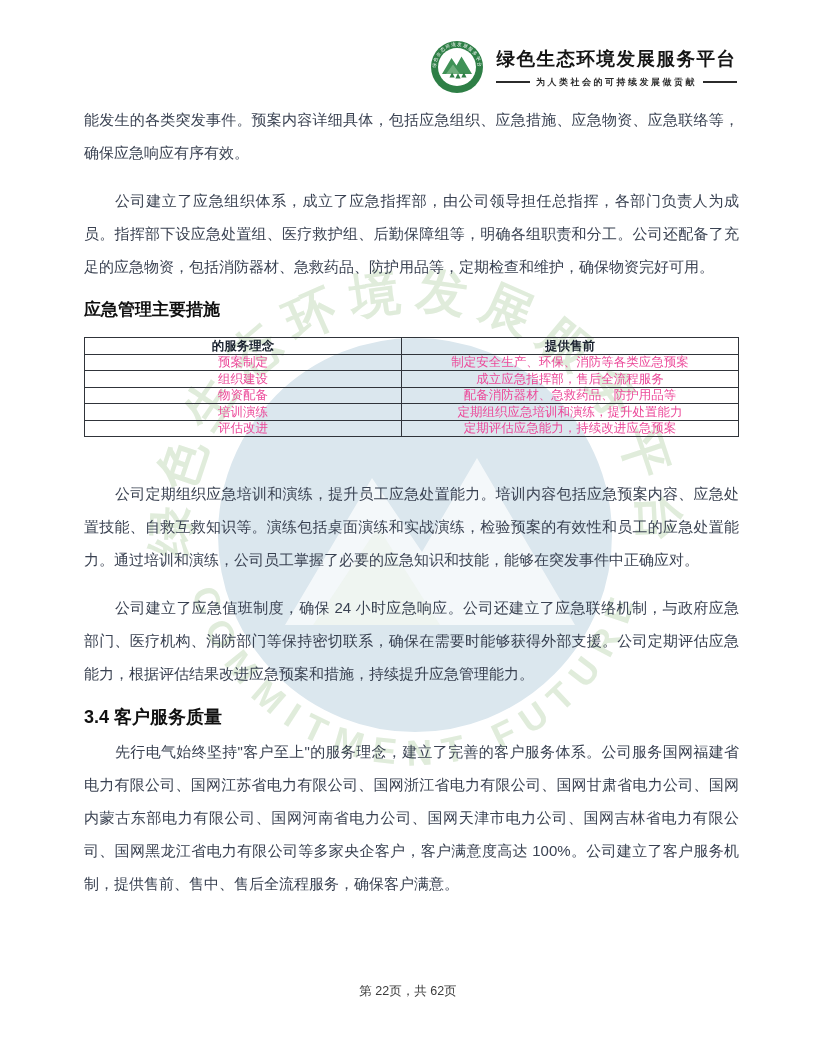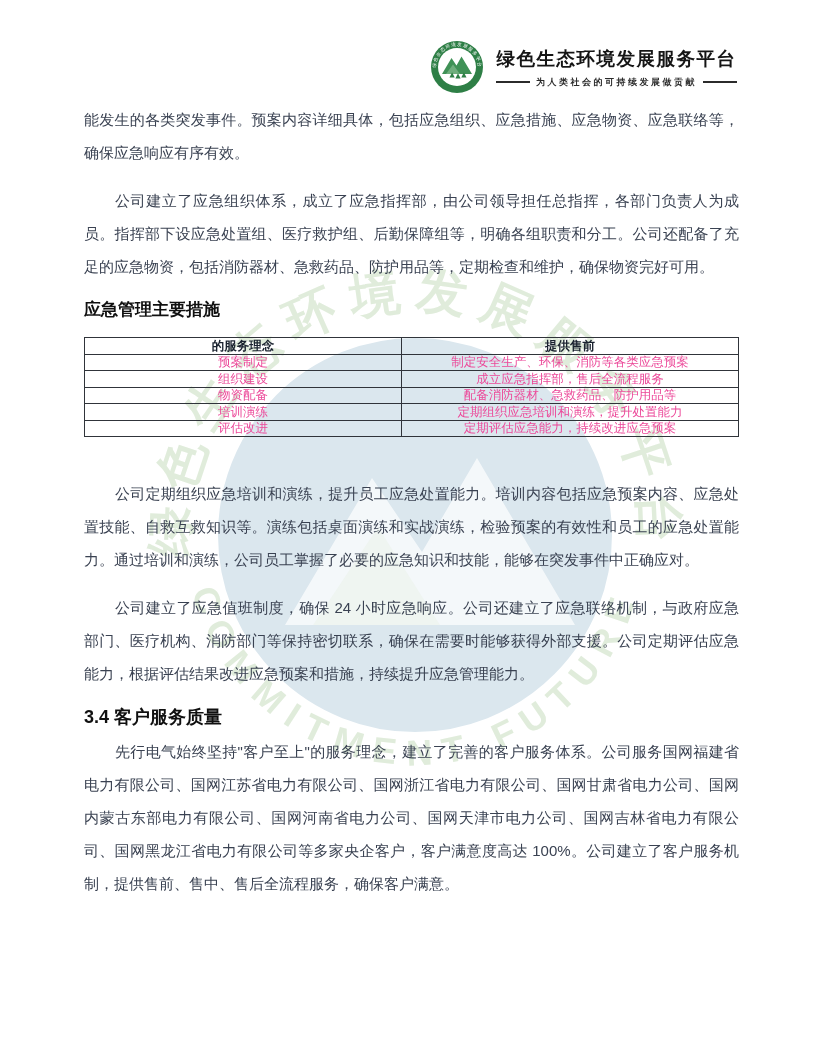--- a/index.html
+++ b/index.html
@@ -202,14 +202,17 @@
     </table>
 
     <p class="body-par indent">公司定期组织应急培训和演练，提升员工应急处置能力。培训内容包括应急预案内容、应急处置技能、自救互救知识等。演练包括桌面演练和实战演练，检验预案的有效性和员工的应急处置能力。通过培训和演练，公司员工掌握了必要的应急知识和技能，能够在突发事件中正确应对。</p>
     <p class="body-par indent">公司建立了应急值班制度，确保 24 小时应急响应。公司还建立了应急联络机制，与政府应急部门、医疗机构、消防部门等保持密切联系，确保在需要时能够获得外部支援。公司定期评估应急能力，根据评估结果改进应急预案和措施，持续提升应急管理能力。</p>
 
     <h2 class="sec-heading">3.4 客户服务质量</h2>
 
     <p class="body-par indent">先行电气始终坚持"客户至上"的服务理念，建立了完善的客户服务体系。公司服务国网福建省电力有限公司、国网江苏省电力有限公司、国网浙江省电力有限公司、国网甘肃省电力公司、国网内蒙古东部电力有限公司、国网河南省电力公司、国网天津市电力公司、国网吉林省电力有限公司、国网黑龙江省电力有限公司等多家央企客户，客户满意度高达 100%。公司建立了客户服务机制，提供售前、售中、售后全流程服务，确保客户满意。</p>
   </div>
 
+  <div class="footer">
+    <span>第 22页，共 62页</span>
+  </div>
 
 </div>
 
 </body></html>

